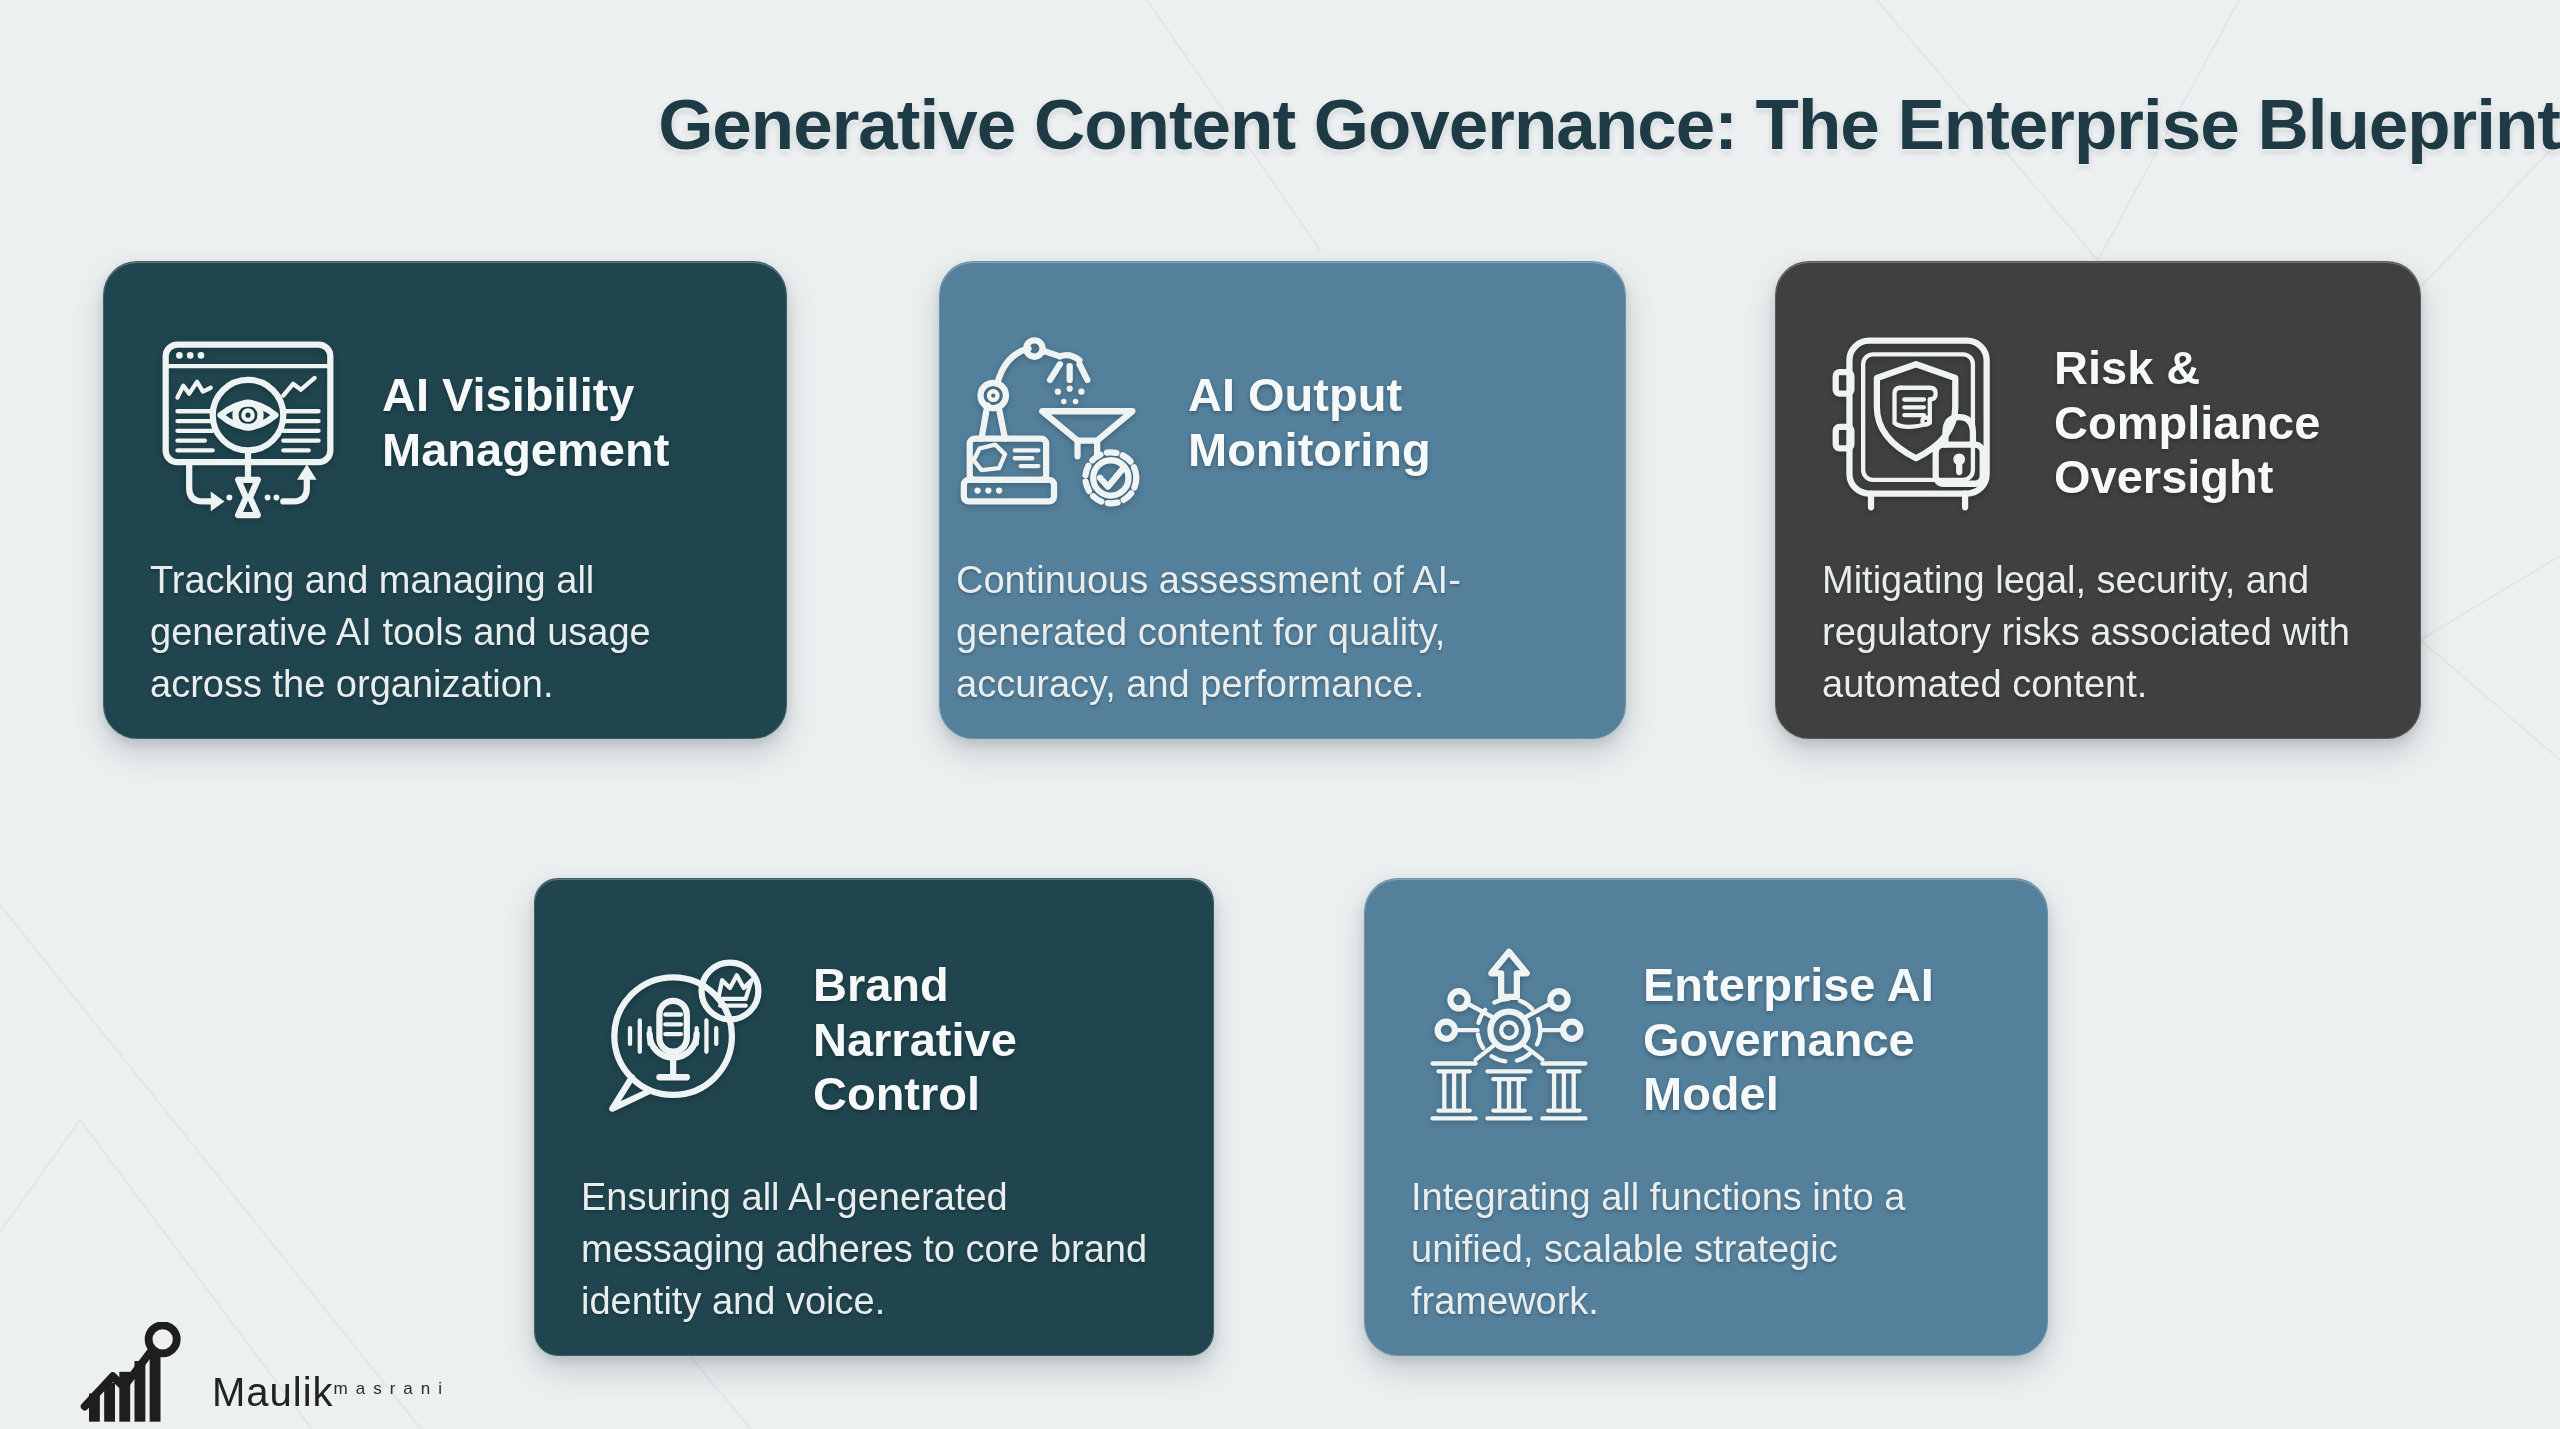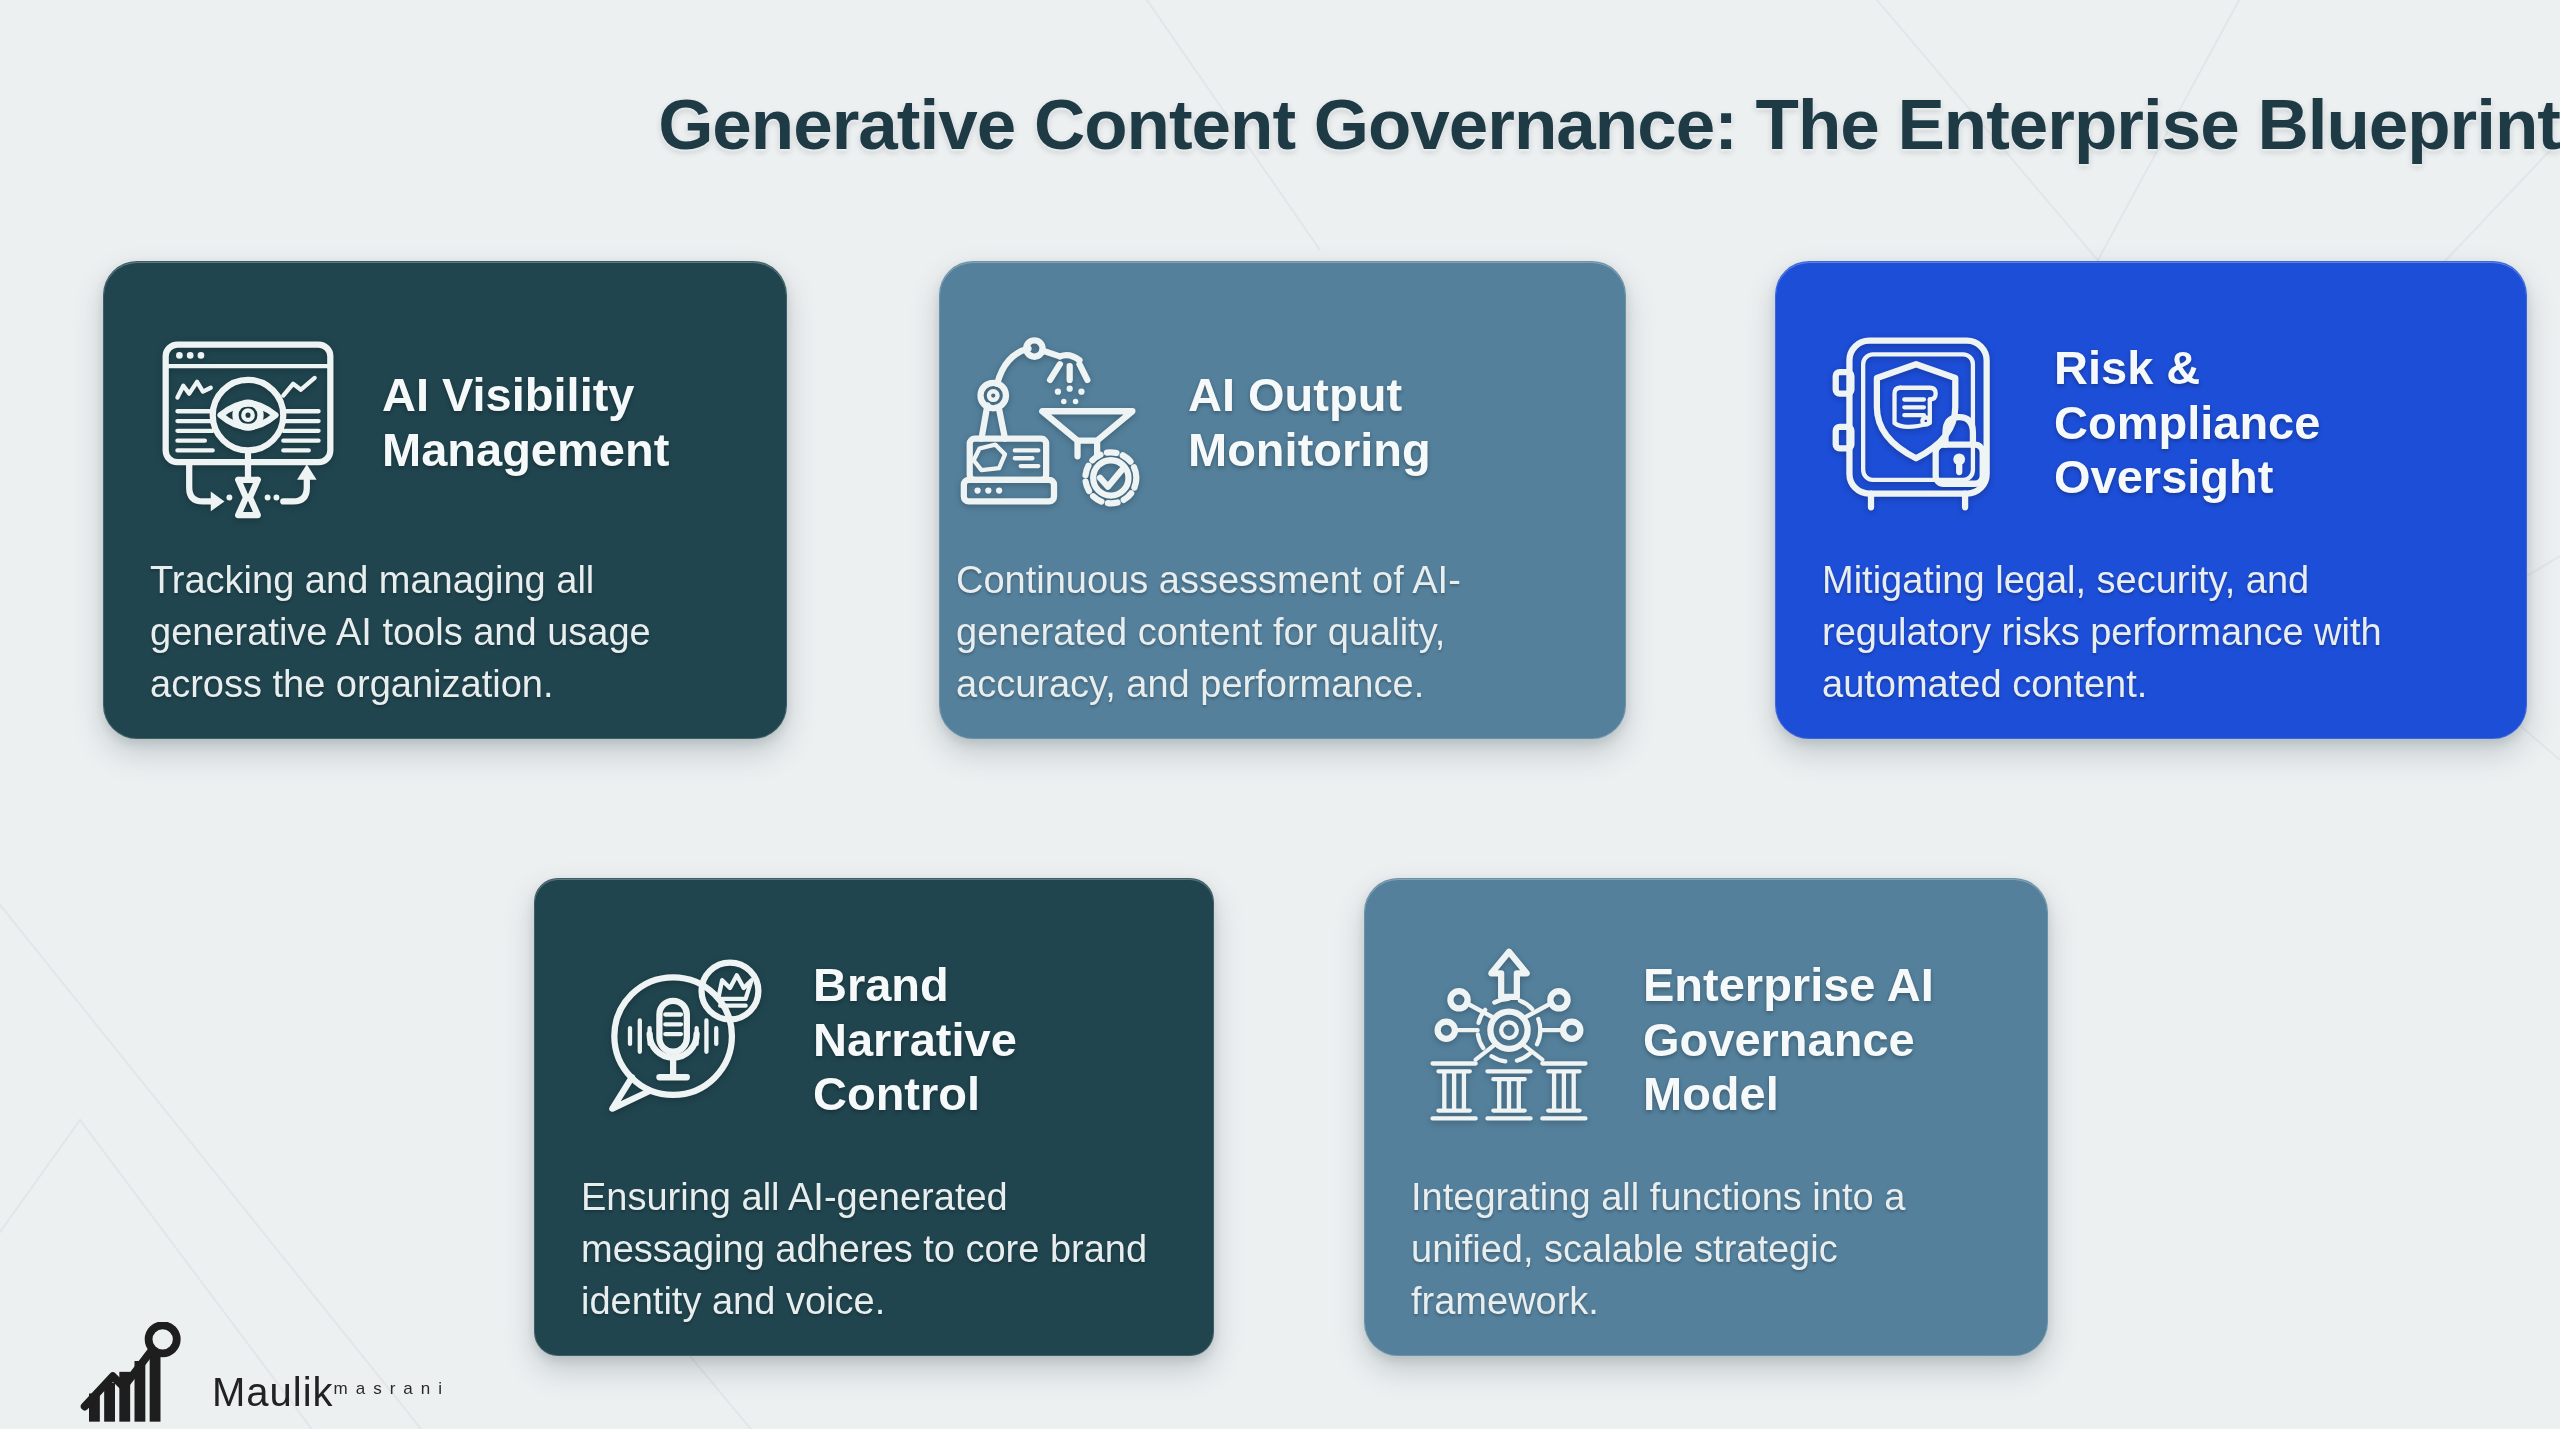--- a/index.html
+++ b/index.html
@@ -144,21 +144,21 @@
         </svg>
       </div>
       <h2 class="card-title">
         <div>AI Output</div>
         <div>Monitoring</div>
       </h2>
     </div>
     <p class="card-desc">Continuous assessment of AI-generated content for quality, accuracy, and performance.</p>
   </section>
 
-  <section class="card" style="left: 1775px; top: 261px; width: 752px; background-color: #1d4ed8;">
+  <section class="card" style="left: 1775px; top: 261px; width: 646px; background-color: #404040;">
     <div class="card-head">
       <div class="icon-box">
         <svg viewBox="0 0 100 100">
           <rect class="ic" x="14" y="8" width="70" height="78" rx="10"></rect>
           <rect class="ic-thin" x="21" y="15" width="56" height="64" rx="5"></rect>
           <rect class="ic" x="7" y="24" width="8" height="11" rx="2"></rect>
           <rect class="ic" x="7" y="52" width="8" height="11" rx="2"></rect>
           <path class="ic" d="M25,86 V93 M73,86 V93"></path>
           <path class="ic" d="M48,20 L68,27 V42 Q68,58 48,68 Q28,58 28,42 V27 Z"></path>
           <path class="ic-thin" d="M40,32 H55 Q58,32 58,35 Q58,38 55,38"></path>
@@ -170,21 +170,21 @@
           <circle class="icf" cx="70" cy="68.5" r="3"></circle>
           <path class="ic" d="M70,70 V75"></path>
         </svg>
       </div>
       <h2 class="card-title">
         <div>Risk &amp;</div>
         <div>Compliance</div>
         <div>Oversight</div>
       </h2>
     </div>
-    <p class="card-desc">Mitigating legal, security, and regulatory risks performance with automated content.</p>
+    <p class="card-desc">Mitigating legal, security, and regulatory risks associated with automated content.</p>
   </section>
 
   <section class="card" style="left: 534px; top: 878px; width: 680px; background-color: rgb(32, 69, 79); border-radius: 24px;">
     <div class="card-head">
       <div class="icon-box">
         <svg viewBox="0 0 100 100">
           <circle class="ic" cx="47" cy="48" r="30"></circle>
           <path class="ic" d="M26,69 L16,85 L35,76"></path>
           <rect class="ic" x="40" y="30" width="14" height="26" rx="7"></rect>
           <path class="ic-thin" d="M43,37 H51 M43,42 H51 M43,47 H51"></path>

